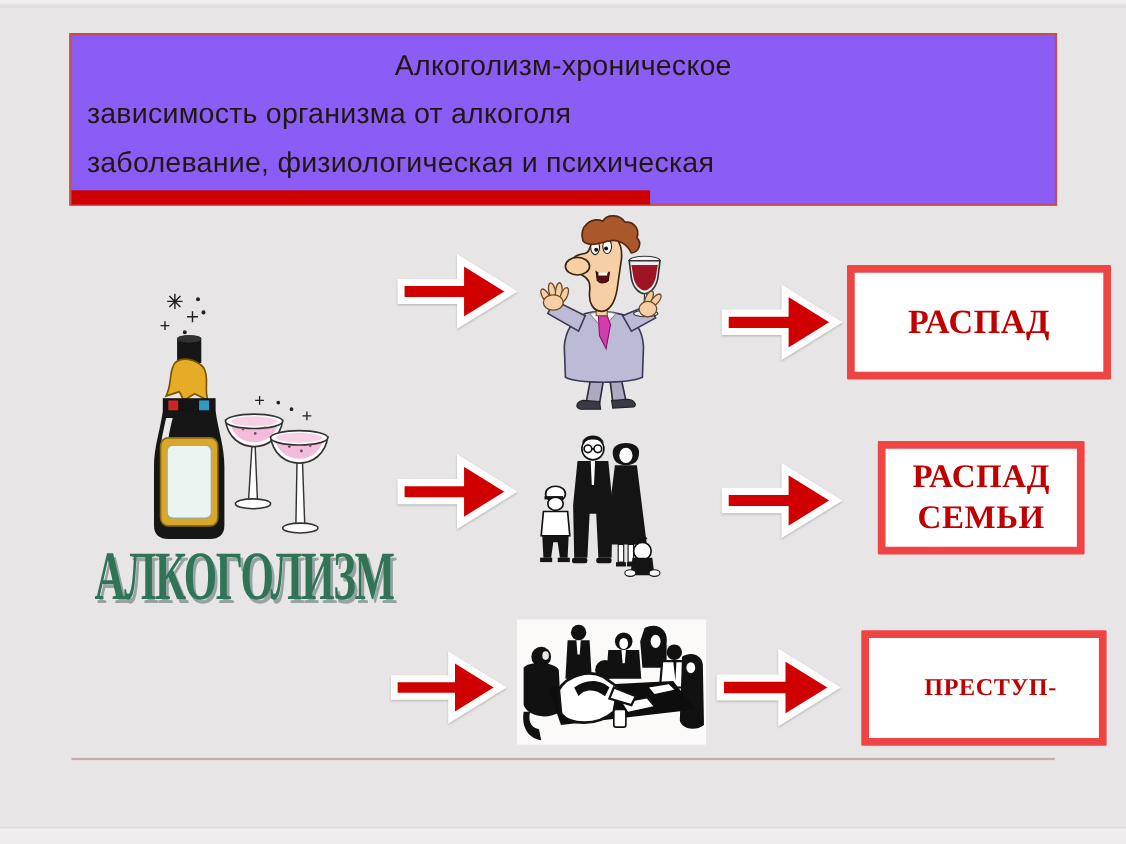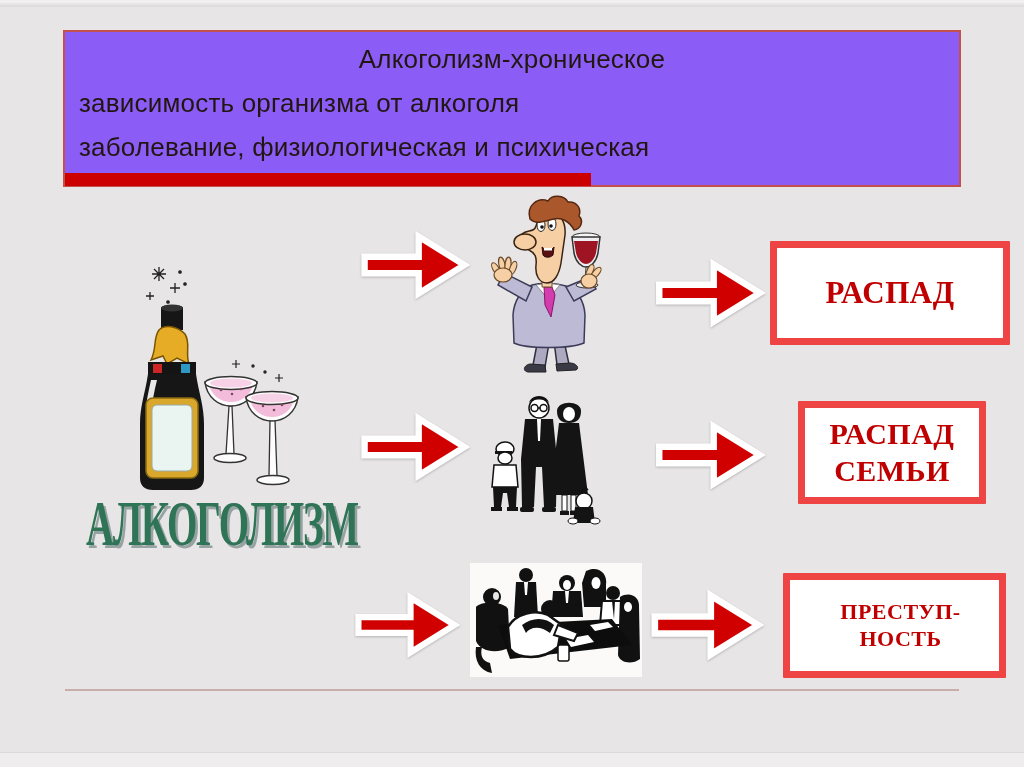--- a/index.html
+++ b/index.html
@@ -239,16 +239,15 @@
   <rect x="88" y="82" width="11" height="16" rx="2" fill="#fff" stroke="#111" stroke-width="1.5"></rect>
   <path d="M6,84 C4,98 10,108 22,110 L20,100 C12,98 10,92 12,84 Z" fill="#111"></path>
 </svg>
 
 <svg class="abs arrow" style="left:650px;top:588px;" width="114" height="74" viewBox="0 0 120 78">
   <path d="M5,30 L64,30 L64,8 L114,39 L64,70 L64,48 L5,48 Z" fill="#D10000" stroke="#FFFFFF" stroke-width="7" stroke-linejoin="miter"></path>
 </svg>
 
 <div class="abs result-box" style="left:783px;top:573px;width:197px;height:91px;font-size:22px;padding-left:12px;">
   <div>ПРЕСТУП-</div>
-  <div>НОСТЬ</div>
 </div>
 
 <div class="abs footer-line"></div>
 
 </body></html>

